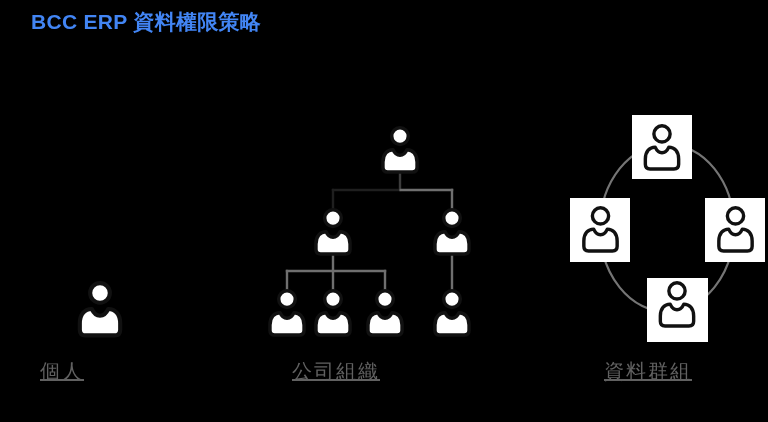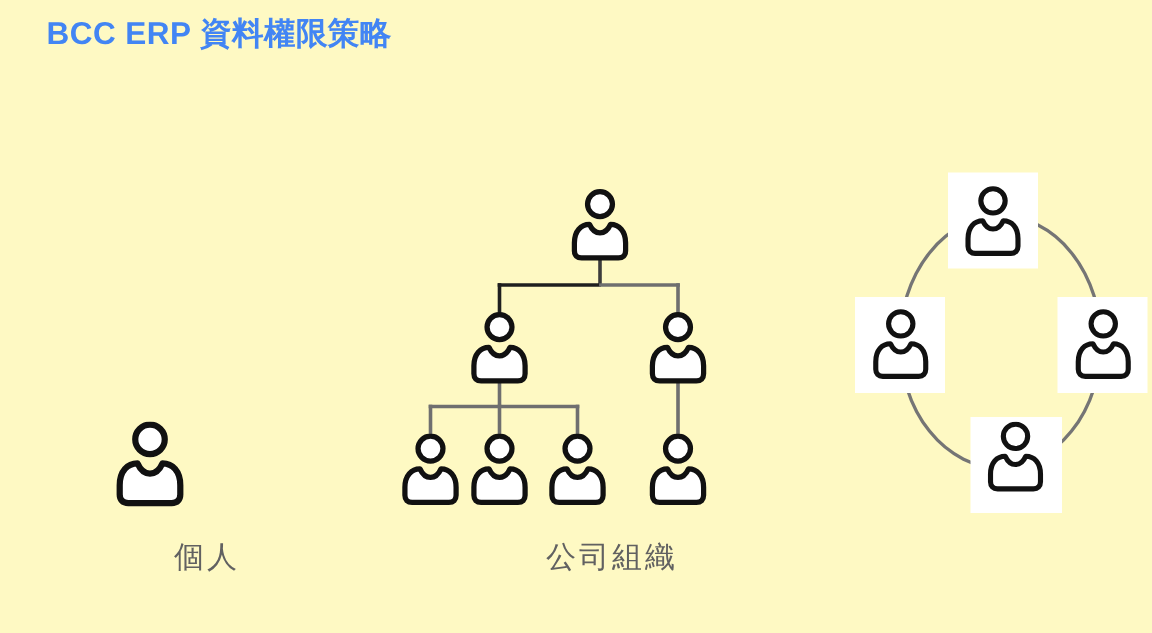--- a/index.html
+++ b/index.html
@@ -5,21 +5,21 @@
   html, body {
     margin: 0; padding: 0;
     width: 768px; height: 422px;
     background: #ffffff;
     font-family: "Liberation Sans", sans-serif;
     overflow: hidden;
   }
   .canvas {
     position: relative;
     width: 768px; height: 422px;
-    background: #fef9c3;
+    background: #000000;
   }
   .page-title {
     position: absolute;
     left: 31px; top: 8px;
     font-size: 21px;
     font-weight: bold;
     color: #4285F4;
     letter-spacing: 0.3px;
     white-space: nowrap;
   }
@@ -27,22 +27,23 @@
     position: absolute;
     left: 0; top: 0;
     width: 768px; height: 422px;
   }
   .group-label {
     position: absolute;
     top: 358px;
     font-size: 20px;
     color: #616161;
     letter-spacing: 2px;
-    text-align: right;
+    text-align: left;
     white-space: nowrap;
+    text-decoration: underline;
   }
   .label-individual   { left: 40px;  width: 120px; }
   .label-organization { left: 292px; width: 160px; }
   .label-datagroup    { left: 604px; width: 160px; }
 </style>
 </head>
 <body>
 
 <div class="canvas">
 
@@ -99,14 +100,15 @@
       <use href="#person" x="580" y="206" width="41" height="48"></use>
       <use href="#person" x="715" y="206" width="41" height="48"></use>
       <use href="#person" x="656.5" y="281" width="41" height="48"></use>
     </g>
   </svg>
 
   <div class="group-label label-individual">個人</div>
 
   <div class="group-label label-organization">公司組織</div>
 
+  <div class="group-label label-datagroup">資料群組</div>
 
 </div>
 
 </body></html>

